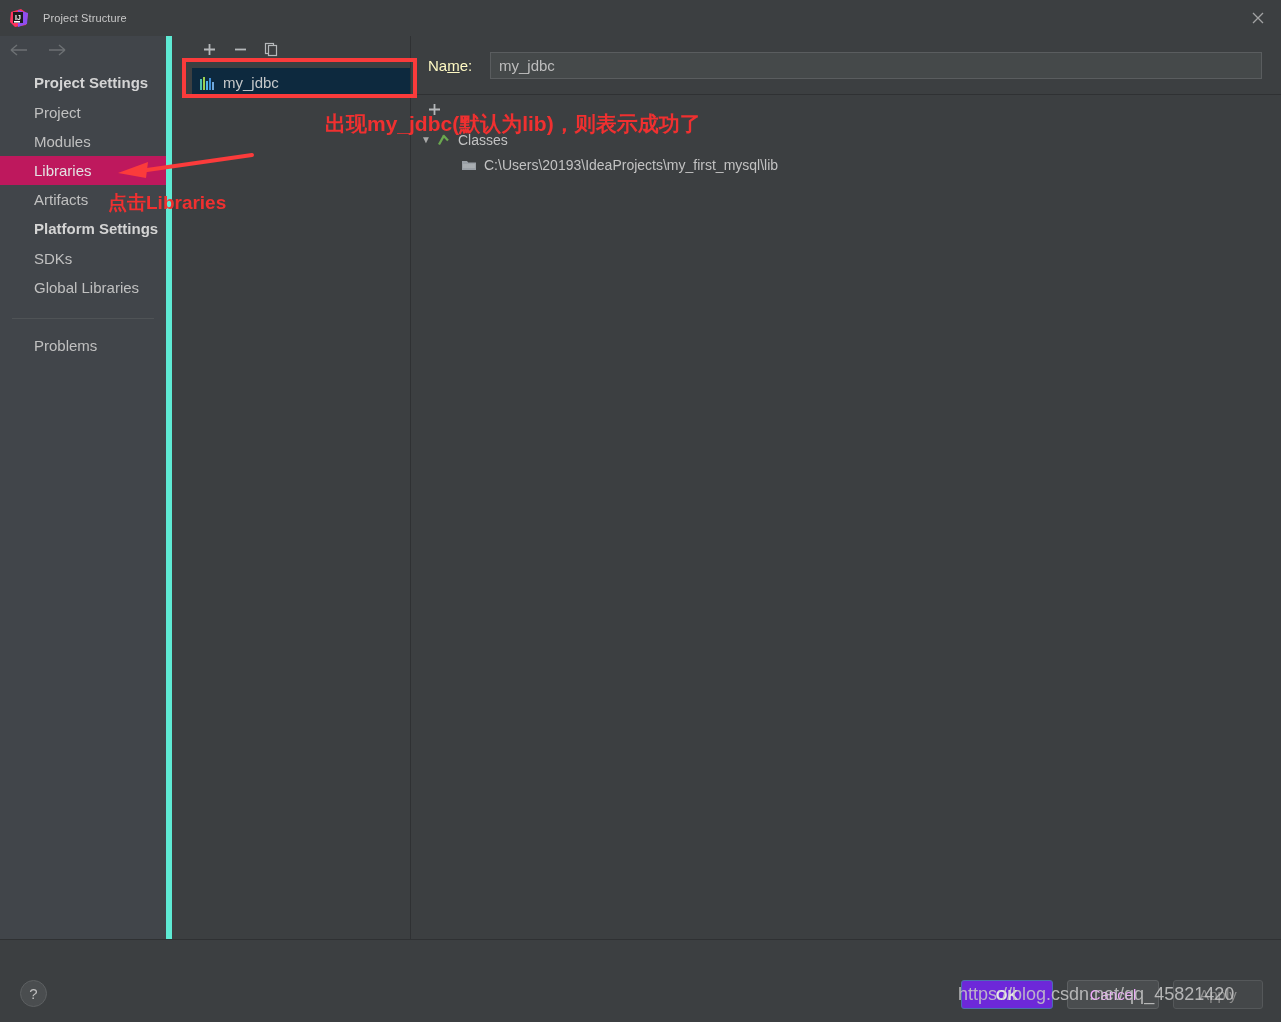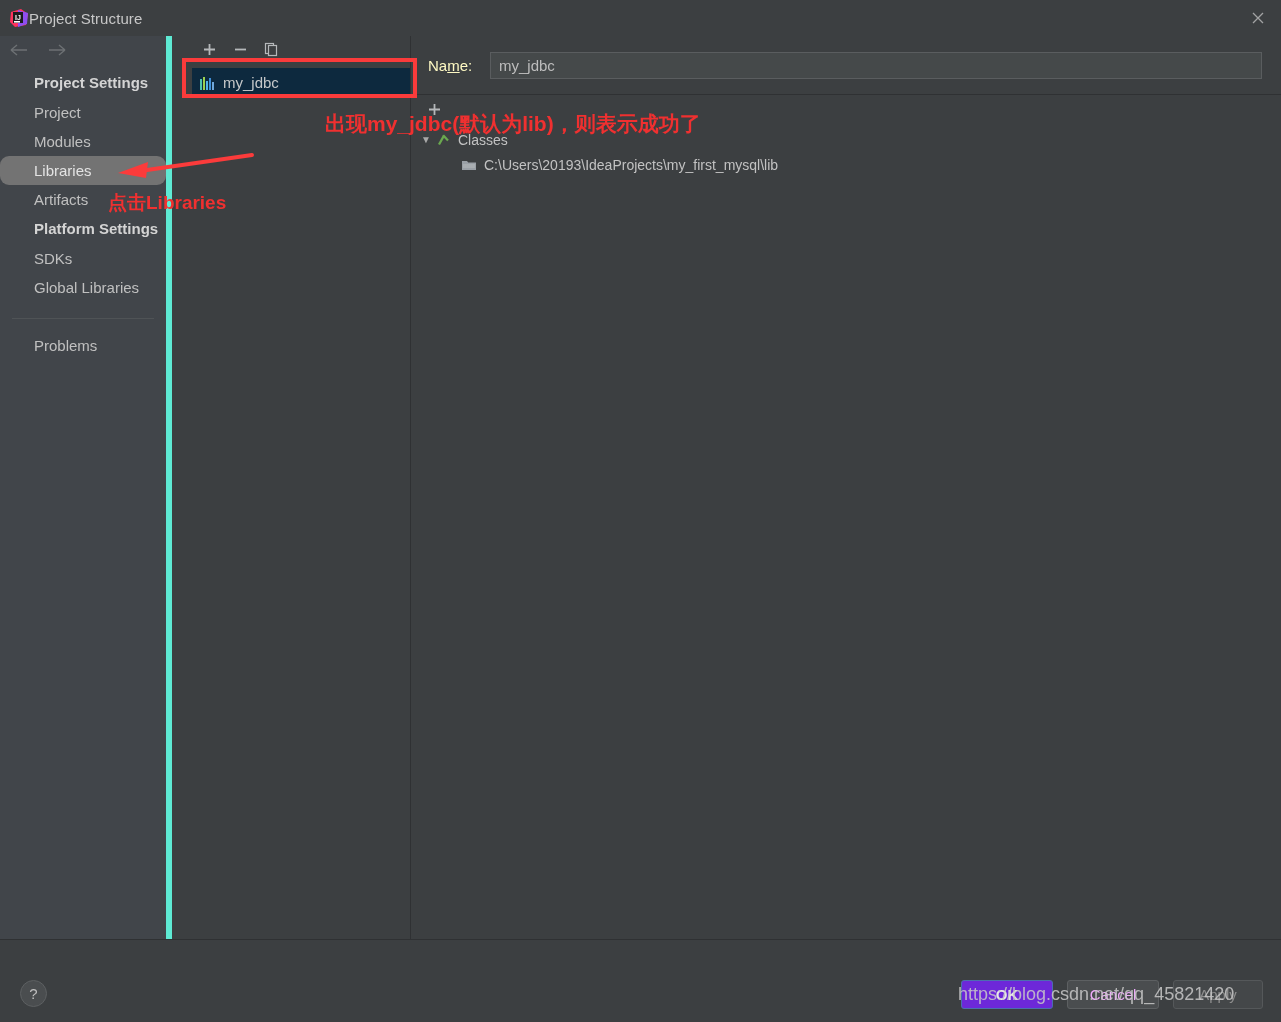--- a/index.html
+++ b/index.html
@@ -25,21 +25,22 @@
     display: flex;
     align-items: center;
   }
   #app-logo {
     width: 20px; height: 20px;
     margin-left: 9px;
     position: relative;
     flex: none;
   }
   #title-text {
-    font-size: 15px;
+    margin-left: 14px;
+    font-size: 11px;
     color: #c8c8c8;
     letter-spacing: 0.1px;
   }
   #close-btn {
     position: absolute;
     right: 0; top: 0;
     width: 46px; height: 36px;
     display: flex;
     align-items: center;
     justify-content: center;
@@ -78,23 +79,22 @@
     padding: 4px 0 4px 34px;
     line-height: 22px;
   }
   .sb-item {
     font-size: 15px;
     color: #c0c0c0;
     padding: 4px 0 4px 34px;
     line-height: 21px;
   }
   .sb-item.selected {
-    background: #737373;
+    background: #be185d;
     color: #e3e3e3;
-    border-radius: 9px;
   }
   #sb-divider {
     height: 1px;
     background: #4f5356;
     margin: 16px 12px 12px 12px;
   }
 
   
   #list-panel {
     position: absolute;

